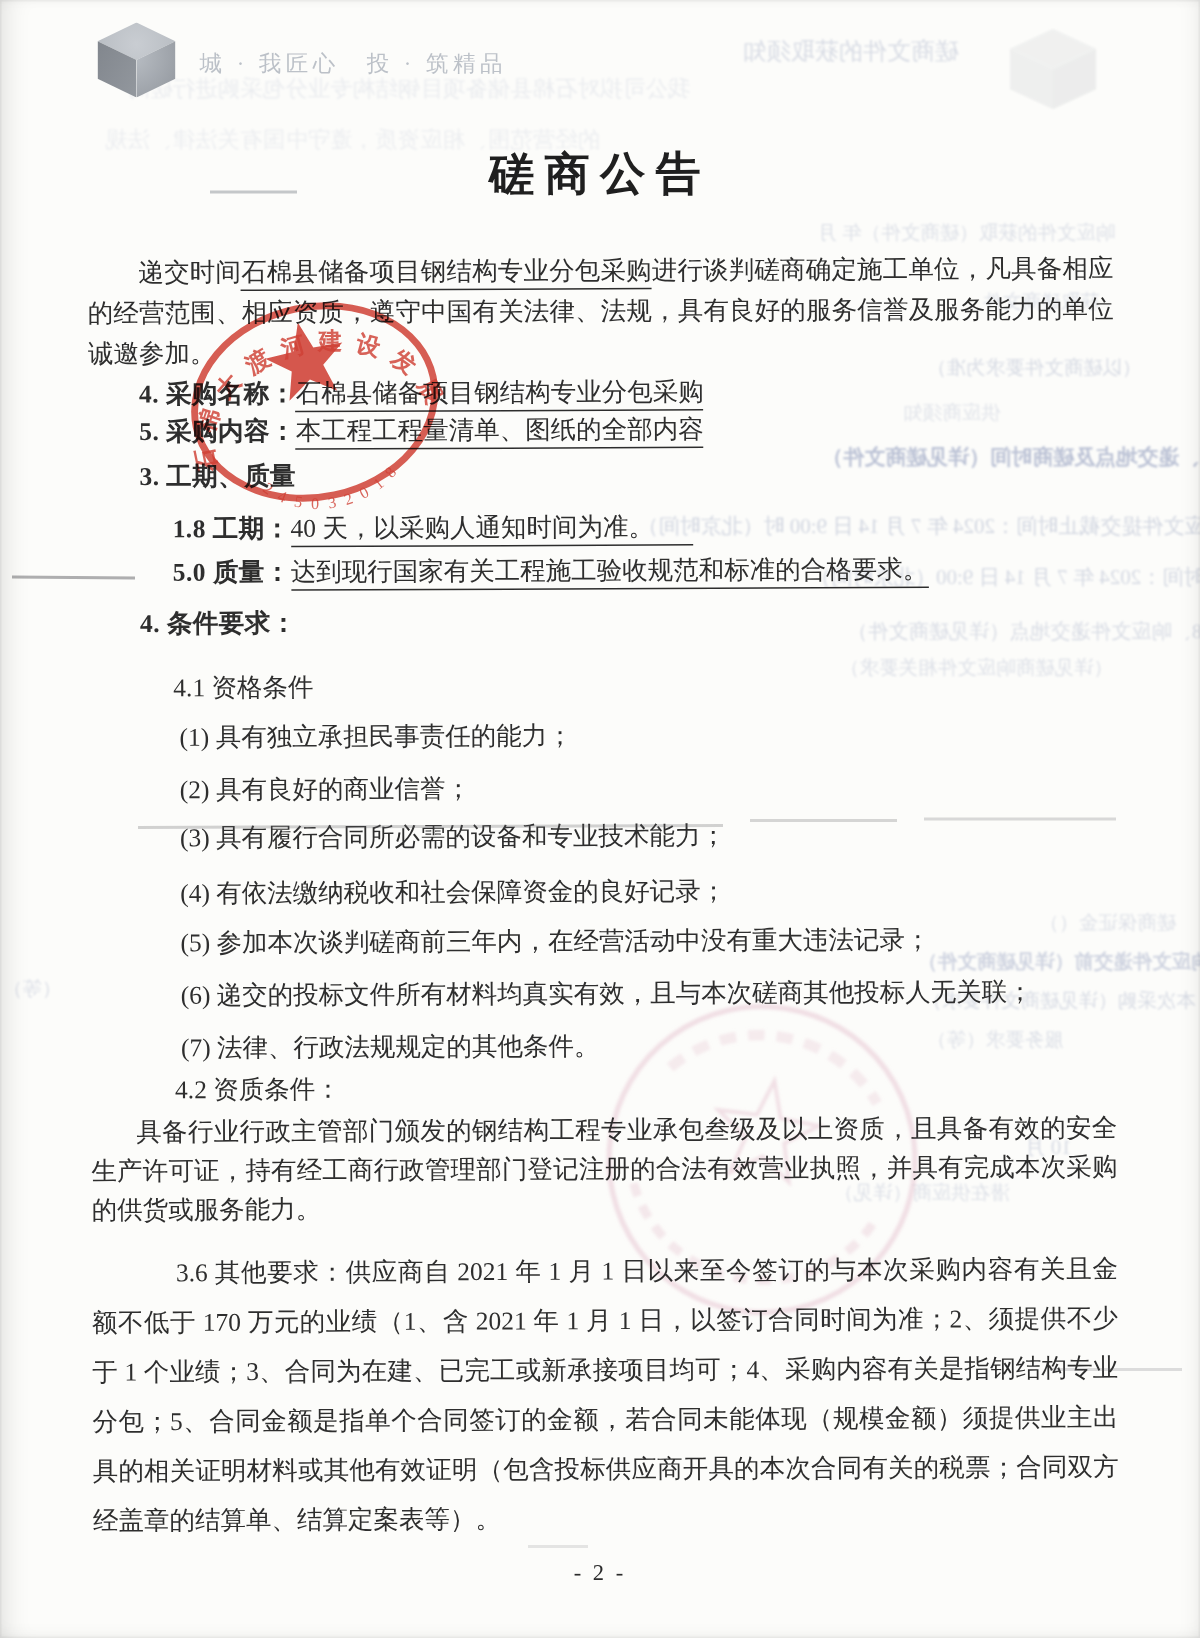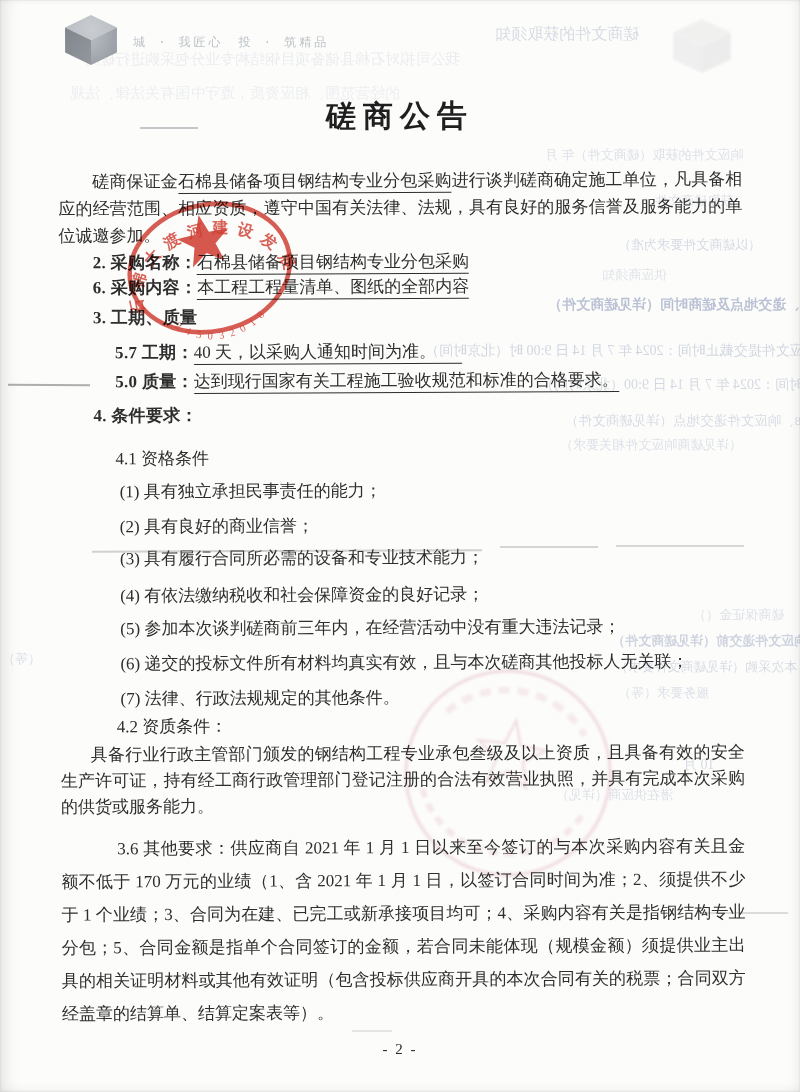--- a/index.html
+++ b/index.html
@@ -19,21 +19,21 @@
   
   .letterhead{position:absolute;left:64px;top:14px;display:flex;align-items:center;gap:15px;}
   .cube{width:54px;height:52px;position:relative;}
   .cube i{position:absolute;inset:0;display:block;}
   .cube .f-top{background:radial-gradient(circle at 50% 30%,#c9cdd2,#aeb3b9);clip-path:polygon(50% 2%,98% 26%,50% 50%,2% 26%);}
   .cube .f-left{background:linear-gradient(120deg,#7e838a,#9da2a8);clip-path:polygon(2% 26%,50% 50%,50% 98%,2% 74%);}
   .cube .f-right{background:radial-gradient(circle at 45% 45%,#b9bec4,#8f949b);clip-path:polygon(98% 26%,50% 50%,50% 98%,98% 74%);}
   .brand .brand-line{font-family:"Liberation Sans","DejaVu Sans",sans-serif;font-weight:700;
     font-size:25px;color:#9aa0a8;letter-spacing:2px;white-space:nowrap;}
   .brand .brand-line .cn{margin-left:10px;letter-spacing:3px;}
-  .brand .tagline{font-family:Liberation Mono, monospace;font-size:12px;
+  .brand .tagline{font-family:Liberation Serif, serif;font-size:15px;
     color:#bcc1c8;letter-spacing:3px;margin-top:4px;white-space:nowrap;}
   
   .content{position:absolute;left:60px;top:96px;width:684px;transform:rotate(-.25deg);}
   h1.title{margin:0;text-align:center;font-size:30px;font-weight:700;color:#1f1f1f;letter-spacing:7px;}
   p{margin:0;font-size:17px;line-height:24px;}
   .intro{margin-top:30px;line-height:27px;text-align:justify;text-indent:34px;}
   .u{border-bottom:1.5px solid #2d2d2d;padding-bottom:2px;}
   .u-ext{padding-right:26px;}
   .lb{font-weight:700;letter-spacing:.3px;}
   .lvl1{margin-left:34px;}
@@ -130,29 +130,29 @@
         <i class="f-right"></i>
     </div>
     <div class="brand">
       <div class="tagline">城 · 我匠心　投 · 筑精品</div>
     </div>
   </header>
 
   <main class="content">
     <h1 class="title">磋商公告</h1>
 
-    <p class="intro"><span>磋商保证金</span><span class="u">石棉县储备项目钢结构专业分包采购</span><span>进行谈判磋商确定施工单位，凡具备相应的经营范围、相应资质，遵守中国有关法律、法规，具有良好的服务信誉及服务能力的单位诚邀参加。</span></p>
-
-    <p class="lvl1 r1"><span class="lb">2. 采购名称：</span><span class="u">石棉县储备项目钢结构专业分包采购</span></p>
-
-    <p class="lvl1 r2"><span class="lb">6. 采购内容：</span><span class="u">本工程工程量清单、图纸的全部内容</span></p>
+    <p class="intro"><span>递交时间</span><span class="u">石棉县储备项目钢结构专业分包采购</span><span>进行谈判磋商确定施工单位，凡具备相应的经营范围、相应资质，遵守中国有关法律、法规，具有良好的服务信誉及服务能力的单位诚邀参加。</span></p>
+
+    <p class="lvl1 r1"><span class="lb">4. 采购名称：</span><span class="u">石棉县储备项目钢结构专业分包采购</span></p>
+
+    <p class="lvl1 r2"><span class="lb">5. 采购内容：</span><span class="u">本工程工程量清单、图纸的全部内容</span></p>
 
     <p class="lvl1 r3 lb">3. 工期、质量</p>
 
-    <p class="lvl2 r31"><span class="lb">5.7 工期：</span><span class="u u-ext">40 天，以采购人通知时间为准。</span></p>
+    <p class="lvl2 r31"><span class="lb">1.8 工期：</span><span class="u u-ext">40 天，以采购人通知时间为准。</span></p>
 
     <p class="lvl2 r32"><span class="lb">5.0 质量：</span><span class="u">达到现行国家有关工程施工验收规范和标准的合格要求。</span></p>
 
     <p class="lvl1 r4 lb">4. 条件要求：</p>
 
     <p class="lvl2 r41">4.1 资格条件</p>
 
     <p class="cond c1">(1) 具有独立承担民事责任的能力；</p>
     <p class="cond c2">(2) 具有良好的商业信誉；</p>
     <p class="cond c3">(3) 具有履行合同所必需的设备和专业技术能力；</p>

